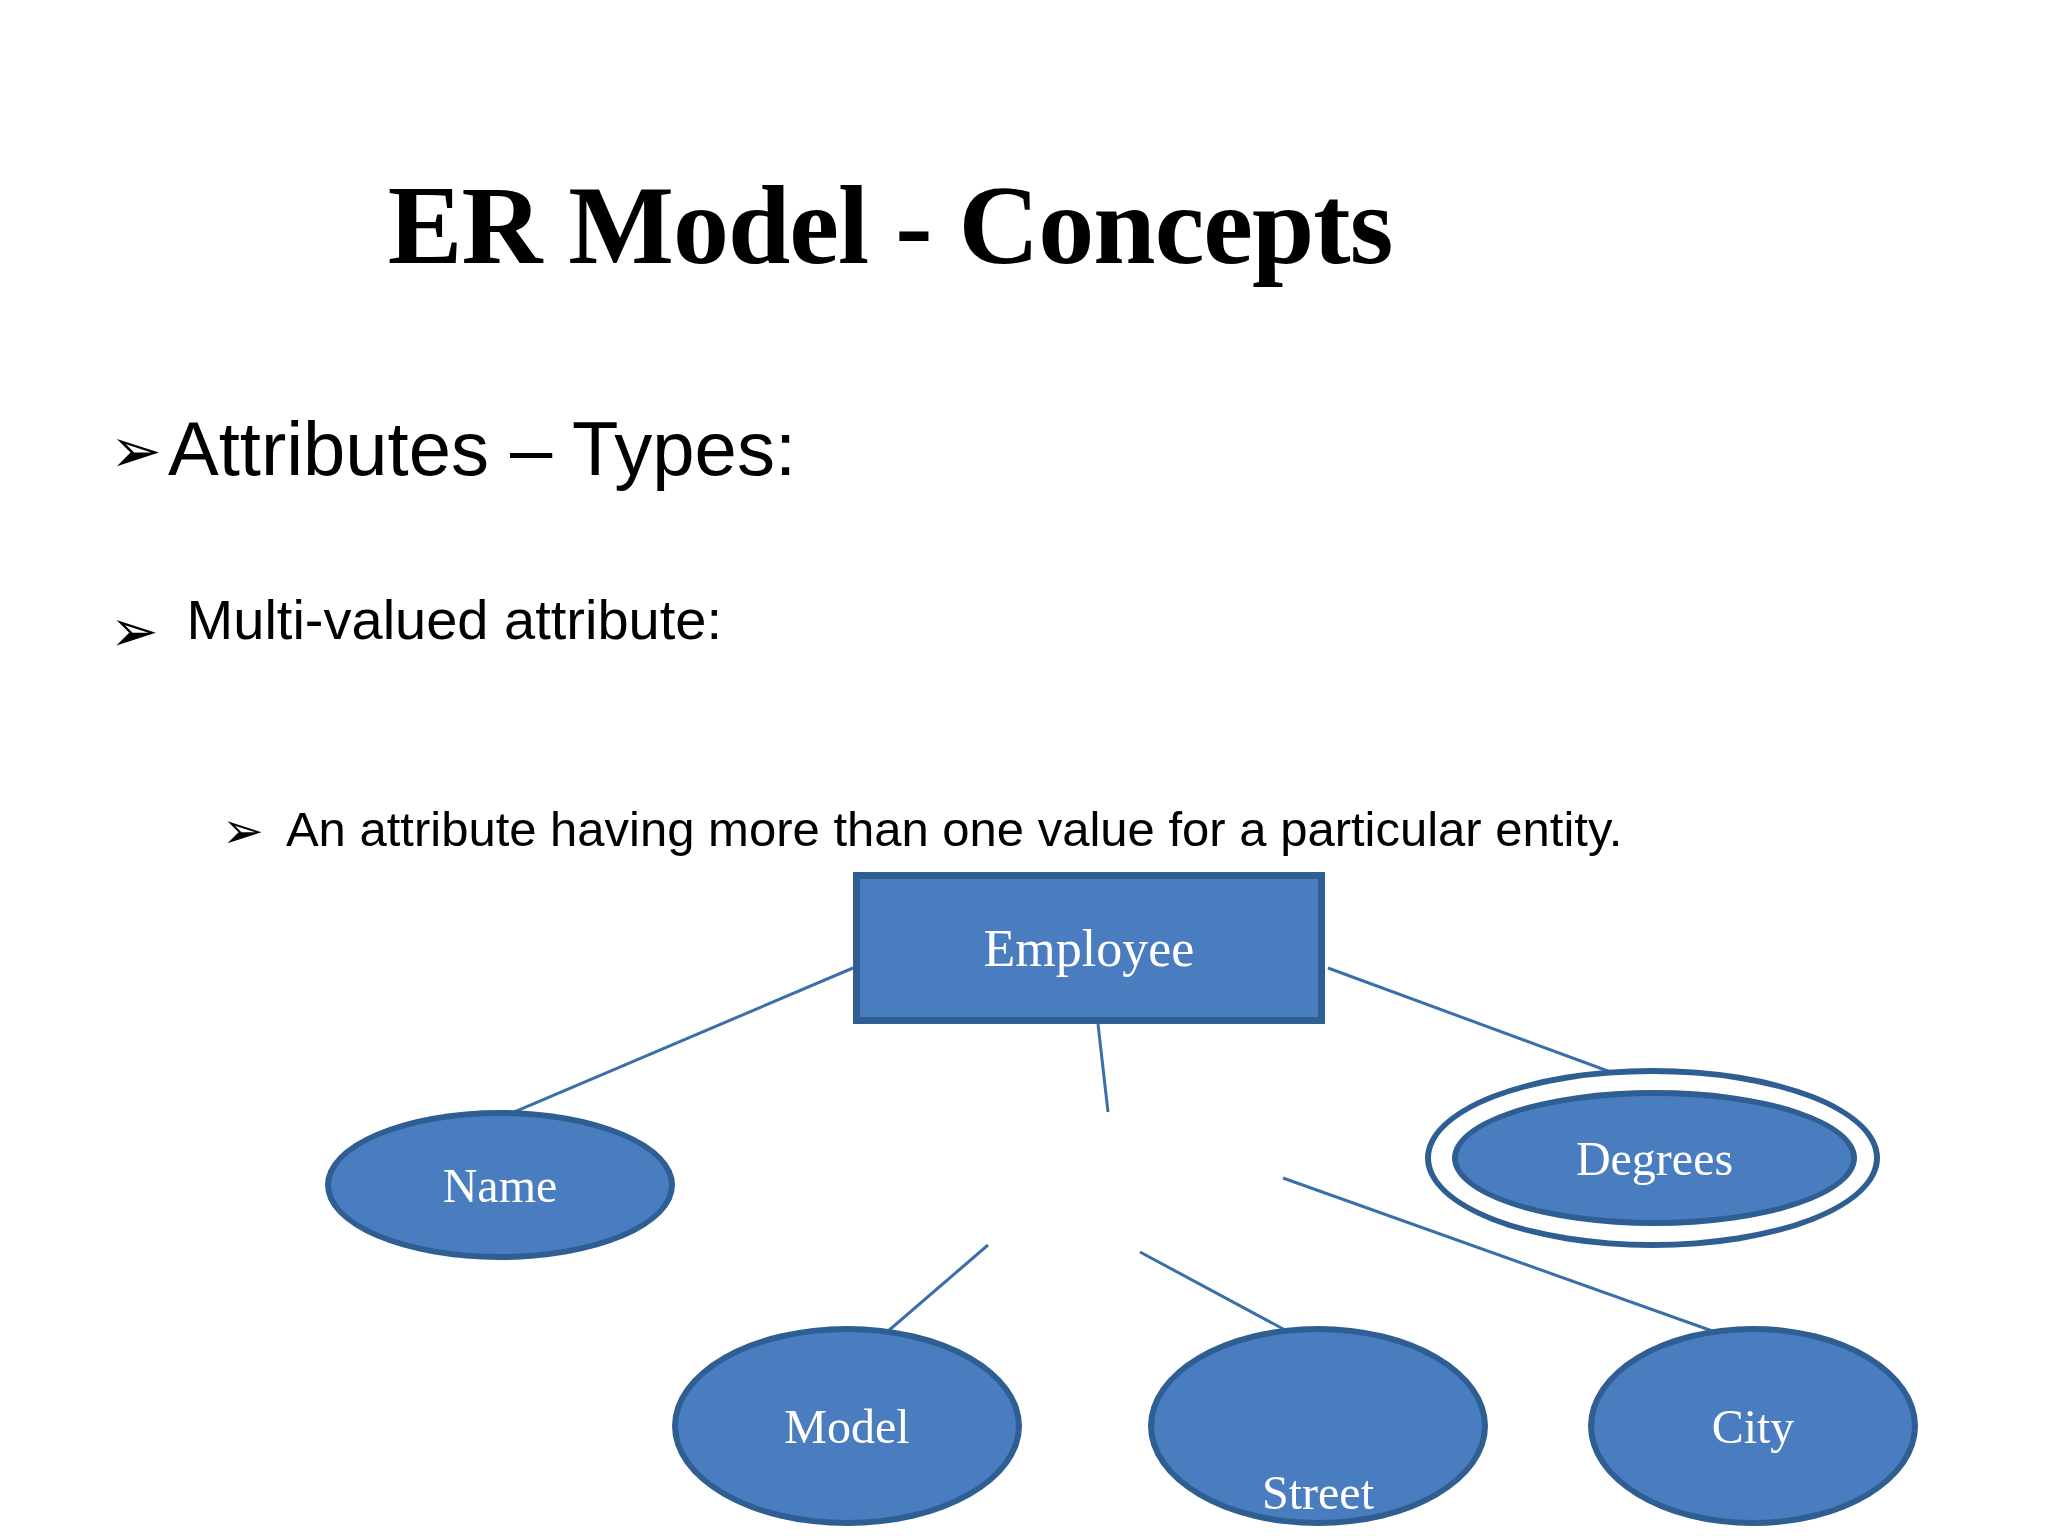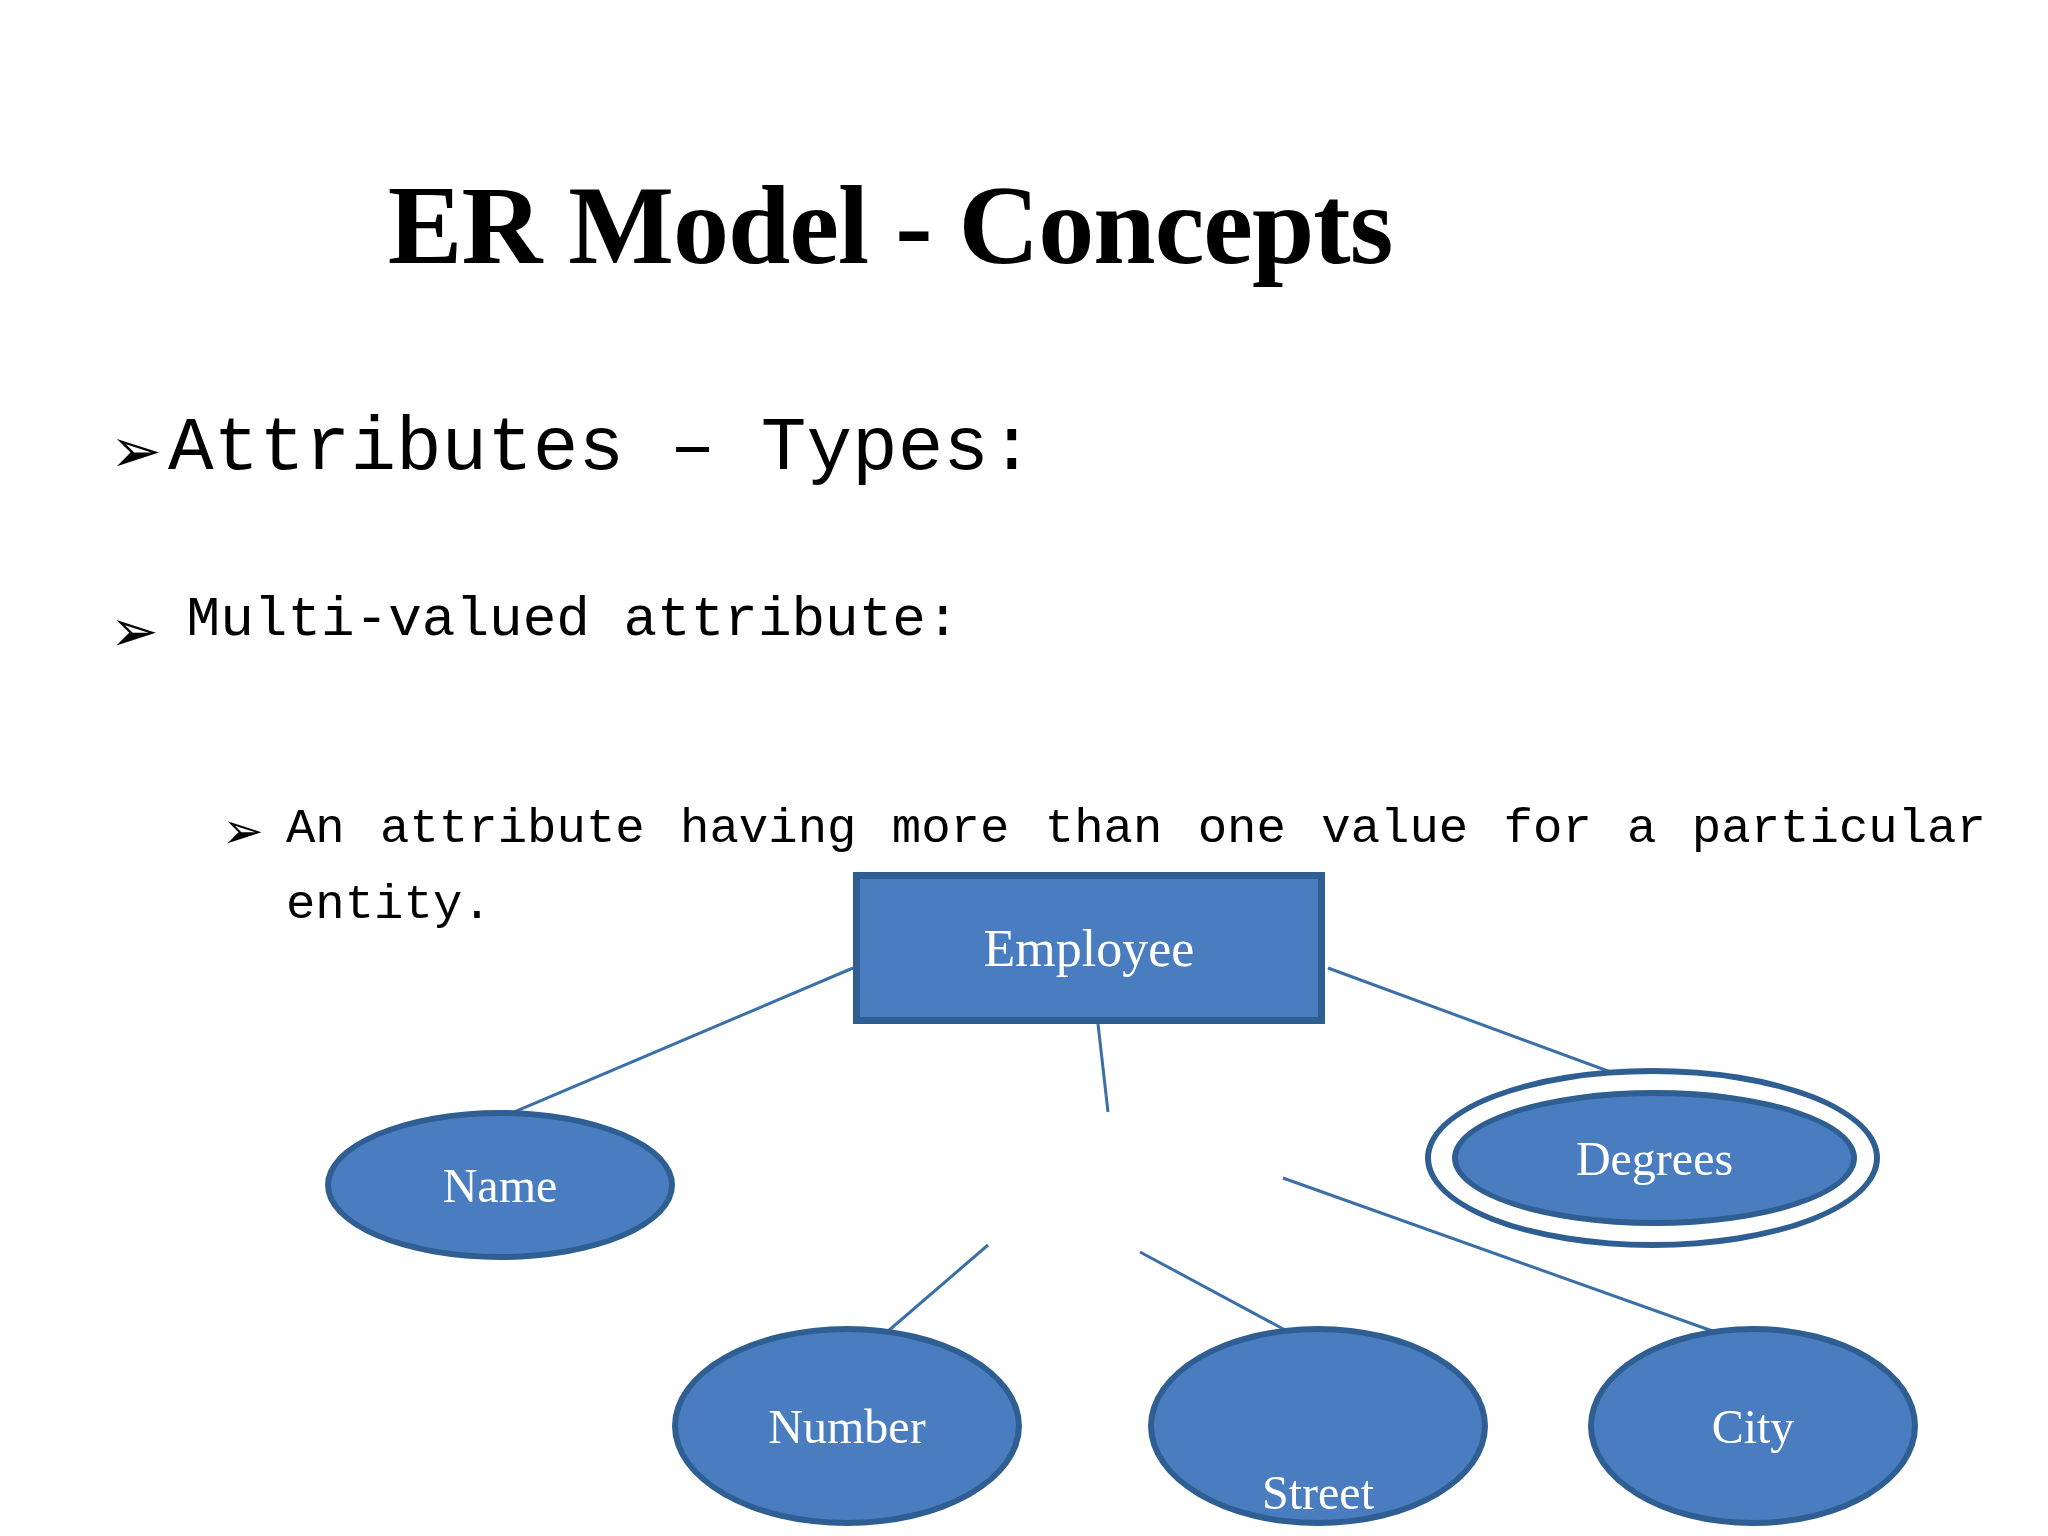--- a/index.html
+++ b/index.html
@@ -40,21 +40,21 @@
     align-items: flex-start;
     color: #000000;
   }
   .bullet-glyph {
     font-family: "DejaVu Sans", sans-serif;
     color: #000000;
     flex: 0 0 auto;
     line-height: 1;
   }
   .bullet-text {
-    font-family: Liberation Mono, monospace;
+    font-family: Liberation Sans, sans-serif;
     color: #000000;
   }
 
   #bullet-l1 {
     left: 110px;
     top: 408px;
   }
   #bullet-l1 .bullet-glyph { font-size: 62px; padding-top: 12px; }
   #bullet-l1 .bullet-text  { font-size: 76px; line-height: 1.08; padding-left: 6px; }
 
@@ -198,21 +198,21 @@
       <span>Name</span>
     </div>
 
 
     <div id="node-degrees-outer"></div>
     <div class="node ellipse" id="node-degrees-inner">
       <span>Degrees</span>
     </div>
 
     <div class="node ellipse" id="node-number">
-      <span>Number</span>
+      <span>Model</span>
     </div>
 
     <div class="node ellipse" id="node-street">
       <span>Street</span>
     </div>
 
     <div class="node ellipse" id="node-city">
       <span>City</span>
     </div>
 

